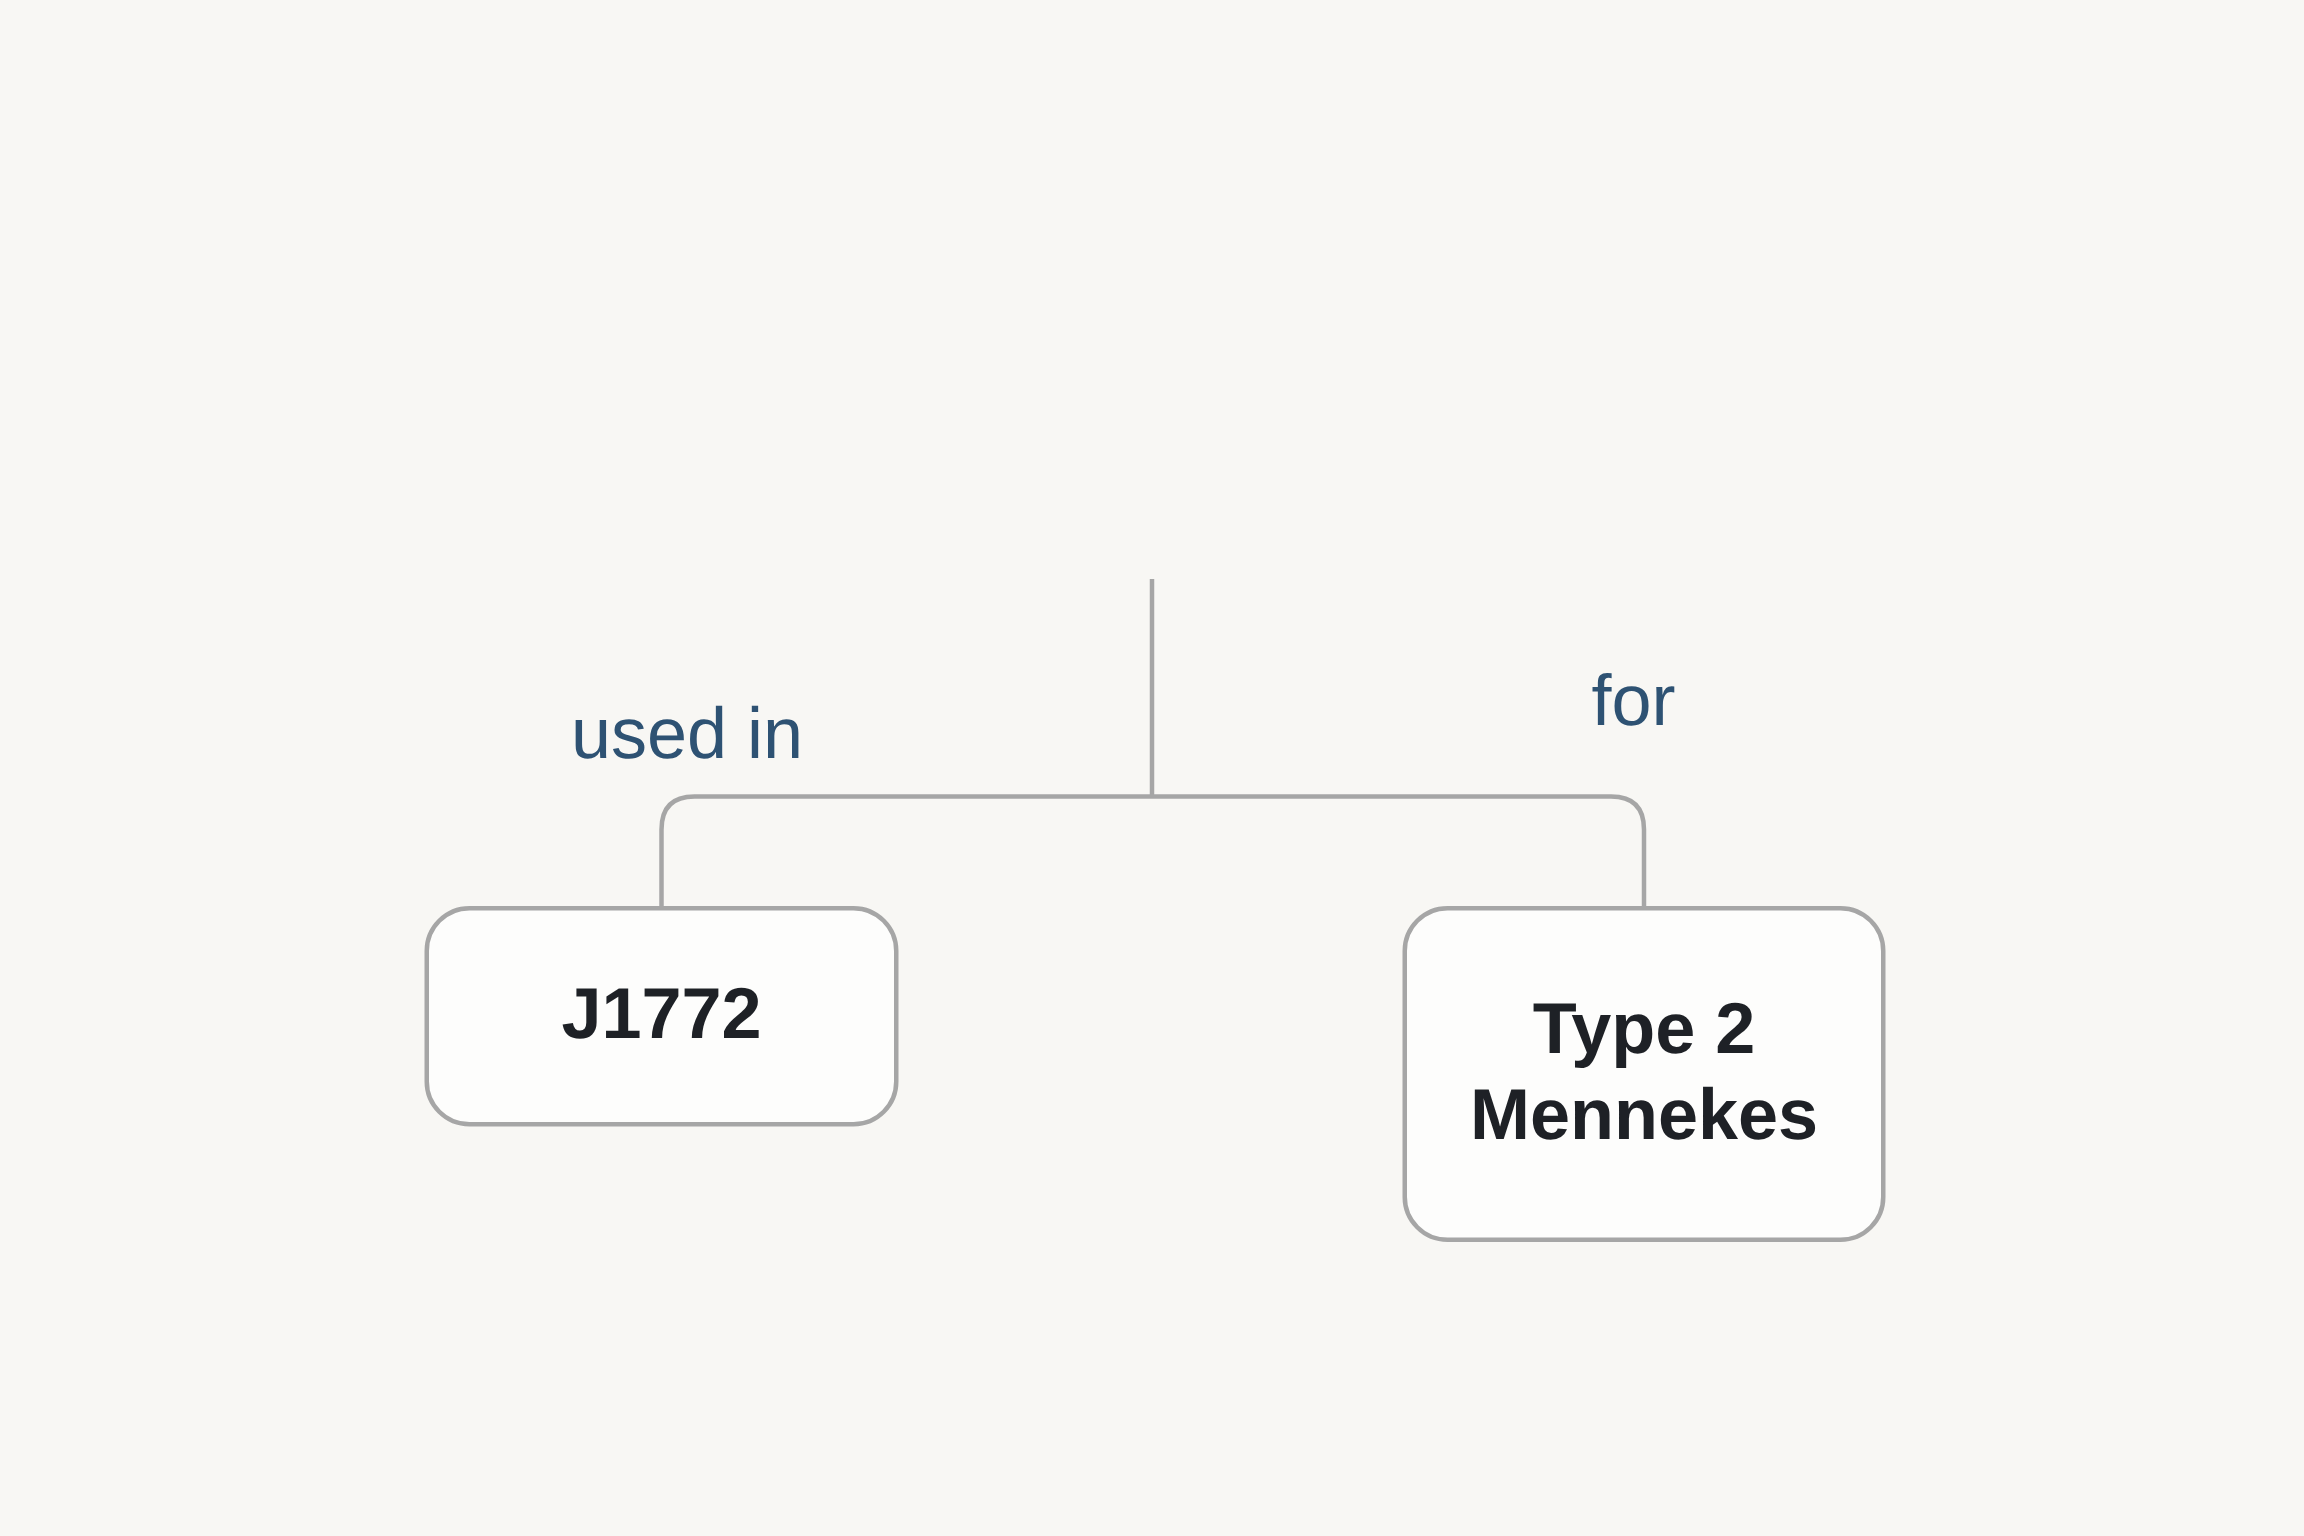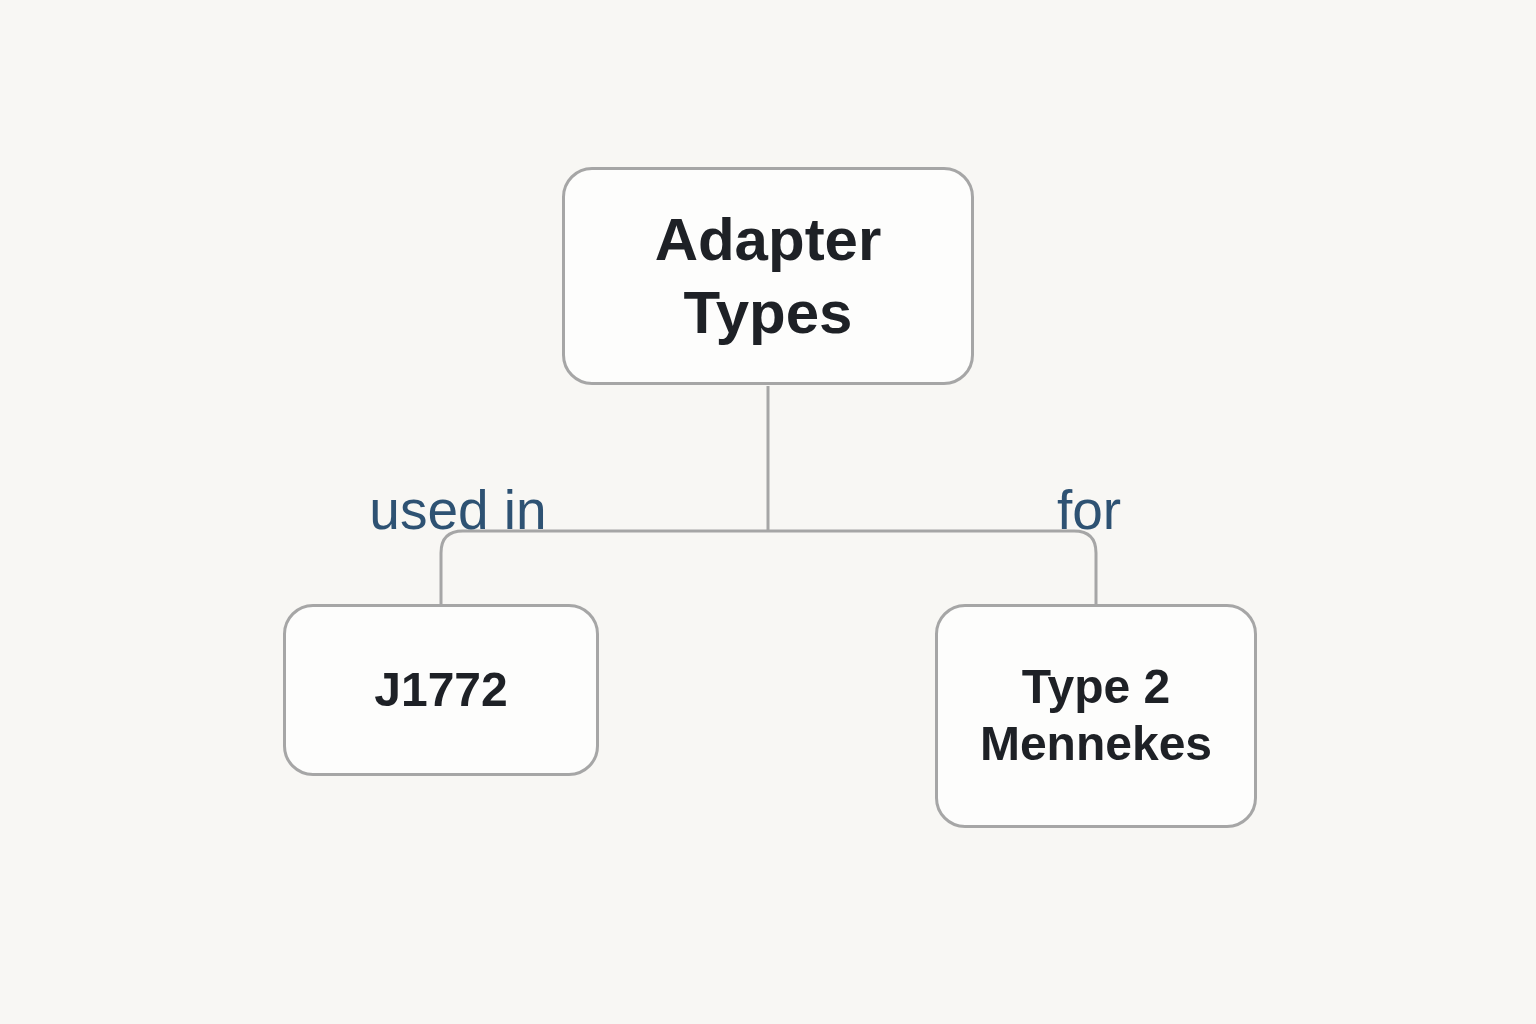--- a/index.html
+++ b/index.html
@@ -30,58 +30,54 @@
     justify-content:center;
     text-align:center;
     color:var(--text);
   }
   .node-root{
     left:562px;top:167px;width:412px;height:218px;
     font-size:60px;font-weight:700;line-height:1.22;
     padding:0 30px;
   }
   .node-child-left{
-    left:283px;top:604px;width:316px;height:172px;
+    left:283px;top:604px;width:316px;height:147px;
     padding:0 10px;
   }
   .node-child-right{
     left:935px;top:604px;width:322px;height:224px;
     padding:0 12px;
   }
   .node-title{
     font-size:48px;font-weight:700;line-height:1.18;
   }
   .node-subtitle{
     font-size:38px;font-weight:400;line-height:1.2;margin-top:8px;
   }
   .edge-label{
     position:absolute;
     transform:translateX(-50%);
-    font-size:55px;
+    font-size:48px;
     font-weight:500;
     color:var(--label);
     white-space:nowrap;
-    margin-top:16px;
   }
   .edge-label-left{left:458px;top:462px;}
-  .edge-label-right{left:1089px;top:462px;}
+  .edge-label-right{left:1089px;top:440px;}
 </style>
 </head>
 <body>
 
 <div class="canvas">
 
   <svg class="connectors" viewBox="0 0 1536 1024" aria-hidden="true">
     <path d="M768 386 L768 531" fill="none" stroke="#a6a6a6" stroke-width="3"></path>
     <path d="M441 604 L441 553 Q441 531 463 531 L1074 531 Q1096 531 1096 553 L1096 604" fill="none" stroke="#a6a6a6" stroke-width="3"></path>
   </svg>
 
-  <div class="node node-root">
-    <div>Adapter Types</div>
-  </div>
 
   <div class="edge-label edge-label-left">used in</div>
   <div class="edge-label edge-label-right">for</div>
 
   <div class="node node-child-left">
     <div class="node-title">J1772</div>
   </div>
 
   <div class="node node-child-right">
     <div class="node-title">Type 2 Mennekes</div>

